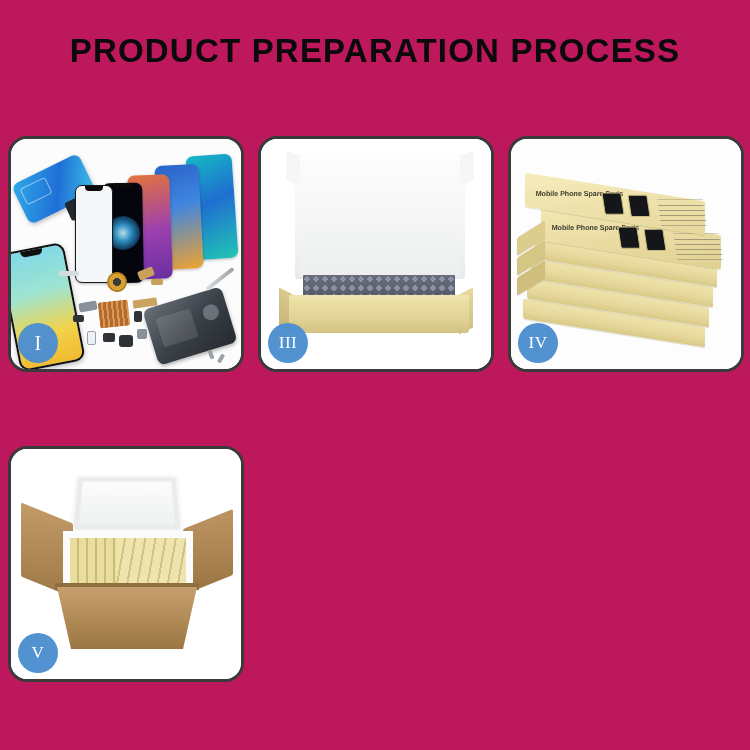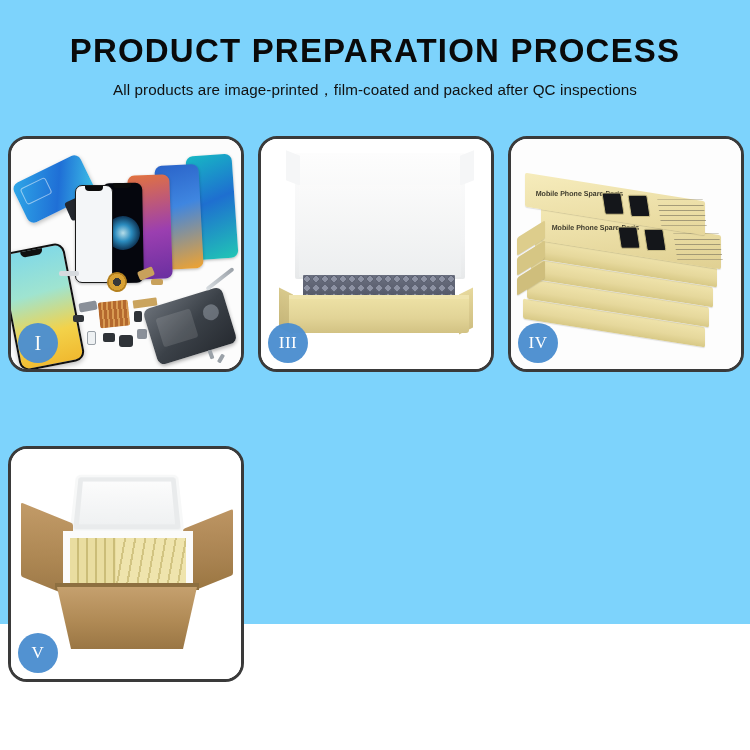--- a/index.html
+++ b/index.html
@@ -8,23 +8,23 @@
   html, body {
     width: 750px;
     height: 750px;
     background: #ffffff;
     font-family: "Liberation Sans", sans-serif;
     overflow: hidden;
   }
 
   .page {
     width: 750px;
-    height: 624px;
+    height: 750px;
     position: relative;
-    background: #7dd3fc;
+    background: #be185d;
   }
 
   
   .header { padding-top: 34px; text-align: center; }
 
   .title {
     font-family: "Liberation Sans", sans-serif;
     font-size: 33px;
     font-weight: 700;
     letter-spacing: 1.2px;
@@ -478,21 +478,20 @@
 
   
 </style>
 </head>
 <body>
 
 <div class="page">
 
   <div class="header">
     <div class="title">PRODUCT PREPARATION PROCESS</div>
-    <div class="subtitle">All products are image-printed，film-coated and packed after QC inspections</div>
   </div>
 
   <div class="grid">
 
     <div class="panel">
       <div class="stage p1">
 
         <div class="ph-tl"></div>
         <div class="mod-dark"></div>
 

